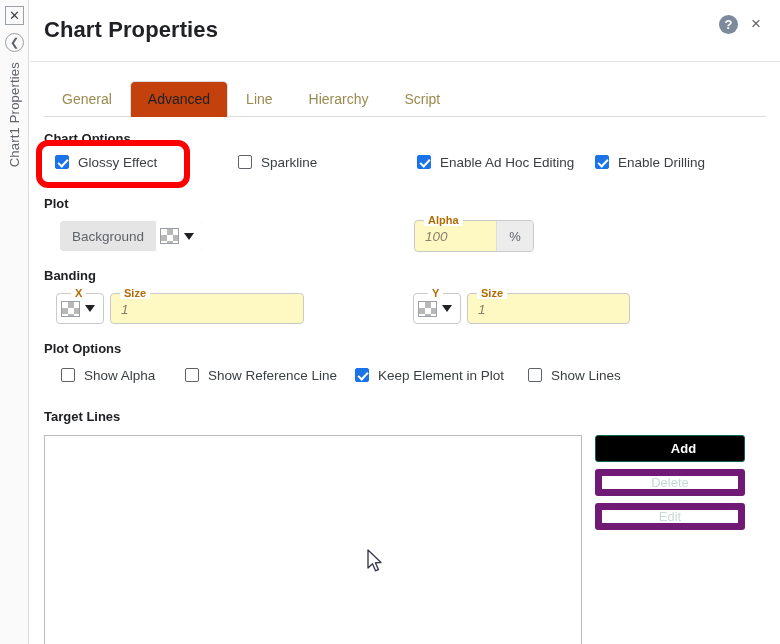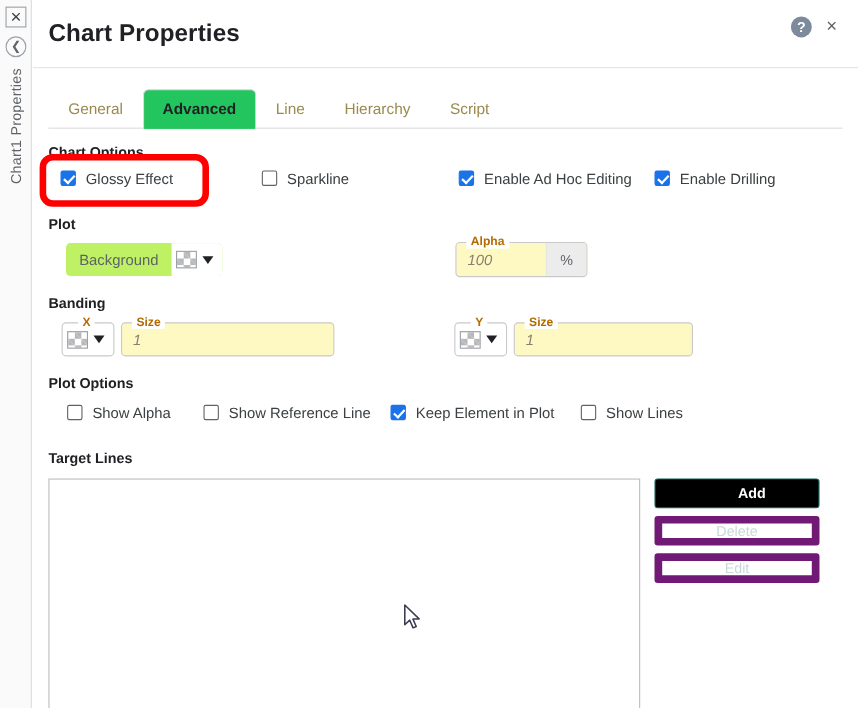--- a/index.html
+++ b/index.html
@@ -136,22 +136,22 @@
     padding: 9px 17px 10px 17px;
     cursor: pointer;
     box-sizing: border-box;
     background: transparent;
     border: 1px solid transparent;
     border-bottom: none;
     white-space: nowrap;
   }
   .tab.active {
     color: #202124;
-    font-weight: bold;
-    background: #22c55e;
+    font-weight: normal;
+    background: #c2410c;
     border: 1px solid #dadce0;
     border-bottom: 1px solid #ffffff;
     border-radius: 5px 5px 0 0;
     margin-bottom: -1px;
     position: relative;
     z-index: 2;
   }
   #tab-underline {
     position: absolute;
     left: 14px; top: 54px;
@@ -206,21 +206,21 @@
     font-size: 13.5px;
     color: #3c4043;
     white-space: nowrap;
   }
 
   
   #bg-button {
     position: absolute;
     display: flex;
     align-items: stretch;
-    background: #bef264;
+    background: #e5e5e5;
     border-radius: 4px;
     overflow: hidden;
     height: 30px;
     cursor: pointer;
     justify-content: space-between;
   }
   #bg-button-label {
     display: flex;
     align-items: center;
     padding: 0 12px;

